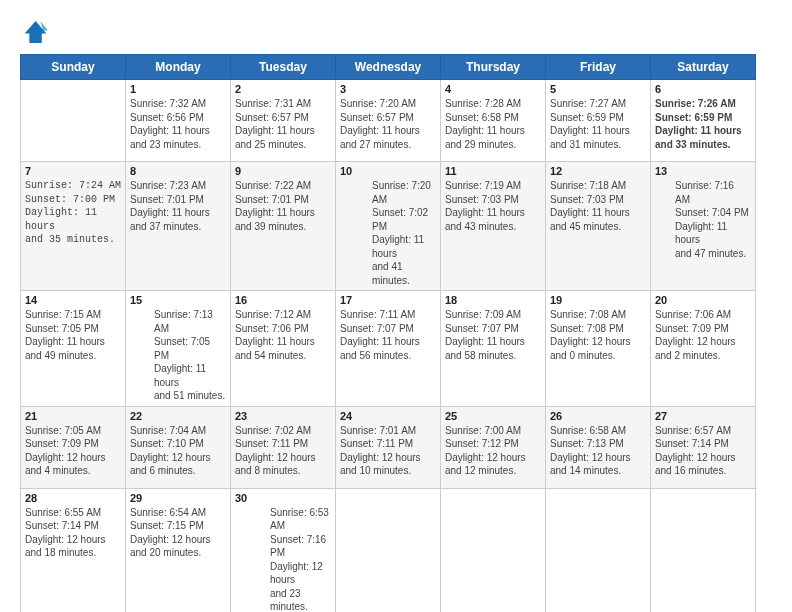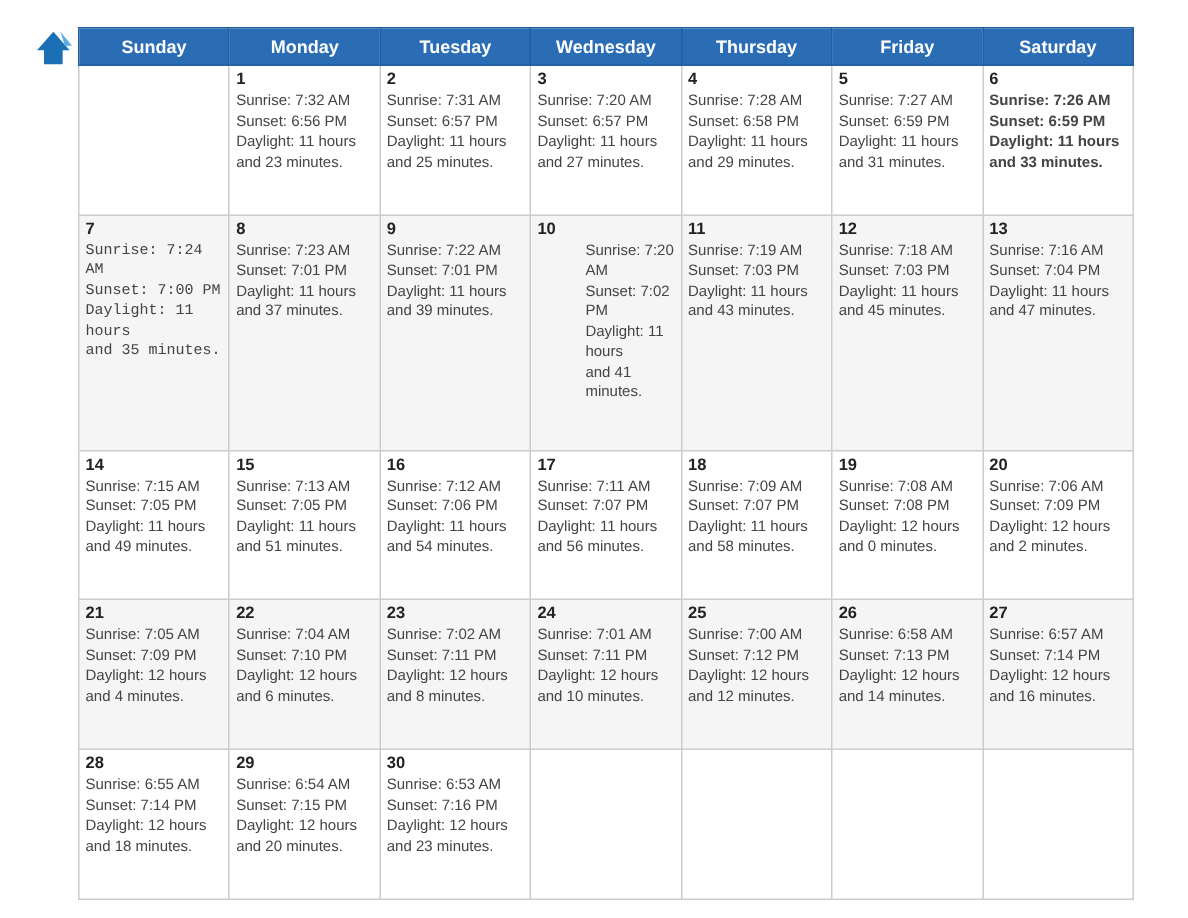--- a/index.html
+++ b/index.html
@@ -8,21 +8,21 @@
       background: #fff;
       width: 792px;
       height: 612px;
       overflow: hidden;
     }
     .page {
       width: 776px;
       height: 612px;
       padding: 18px 20px 12px 20px;
       display: flex;
-      flex-direction: row;
+      flex-direction: column;
     }
     .header {
       display: flex;
       justify-content: space-between;
       align-items: flex-start;
       margin-bottom: 8px;
     }
     .logo {
       display: flex;
       align-items: center;
@@ -227,37 +227,37 @@
           </td>
           <td>
             <span class="day-num">12</span>
             <div class="cell-info" style="white-space: pre-line;">Sunrise: 7:18 AM
 Sunset: 7:03 PM
 Daylight: 11 hours
 and 45 minutes.</div>
           </td>
           <td>
             <span class="day-num">13</span>
-            <div class="cell-info" style="white-space: pre-line;">Sunrise: 7:16 AM
+            <div class="cell-info" style="white-space: pre-line; margin-left: 20px;">Sunrise: 7:16 AM
 Sunset: 7:04 PM
 Daylight: 11 hours
 and 47 minutes.</div>
           </td>
         </tr>
         <tr>
           <td>
             <span class="day-num">14</span>
             <div class="cell-info" style="white-space: pre-line;">Sunrise: 7:15 AM
 Sunset: 7:05 PM
 Daylight: 11 hours
 and 49 minutes.</div>
           </td>
           <td>
             <span class="day-num">15</span>
-            <div class="cell-info" style="white-space: pre-line;">Sunrise: 7:13 AM
+            <div class="cell-info" style="white-space: pre-line; margin-left: 24px;">Sunrise: 7:13 AM
 Sunset: 7:05 PM
 Daylight: 11 hours
 and 51 minutes.</div>
           </td>
           <td>
             <span class="day-num">16</span>
             <div class="cell-info" style="white-space: pre-line;">Sunrise: 7:12 AM
 Sunset: 7:06 PM
 Daylight: 11 hours
 and 54 minutes.</div>
@@ -352,21 +352,21 @@
           </td>
           <td>
             <span class="day-num">29</span>
             <div class="cell-info" style="white-space: pre-line;">Sunrise: 6:54 AM
 Sunset: 7:15 PM
 Daylight: 12 hours
 and 20 minutes.</div>
           </td>
           <td>
             <span class="day-num">30</span>
-            <div class="cell-info" style="white-space: pre-line;">Sunrise: 6:53 AM
+            <div class="cell-info" style="white-space: pre-line; margin-left: 35px;">Sunrise: 6:53 AM
 Sunset: 7:16 PM
 Daylight: 12 hours
 and 23 minutes.</div>
           </td>
           <td class="empty-cell"></td>
           <td class="empty-cell"></td>
           <td class="empty-cell"></td>
           <td class="empty-cell"></td>
         </tr>
       </tbody>

